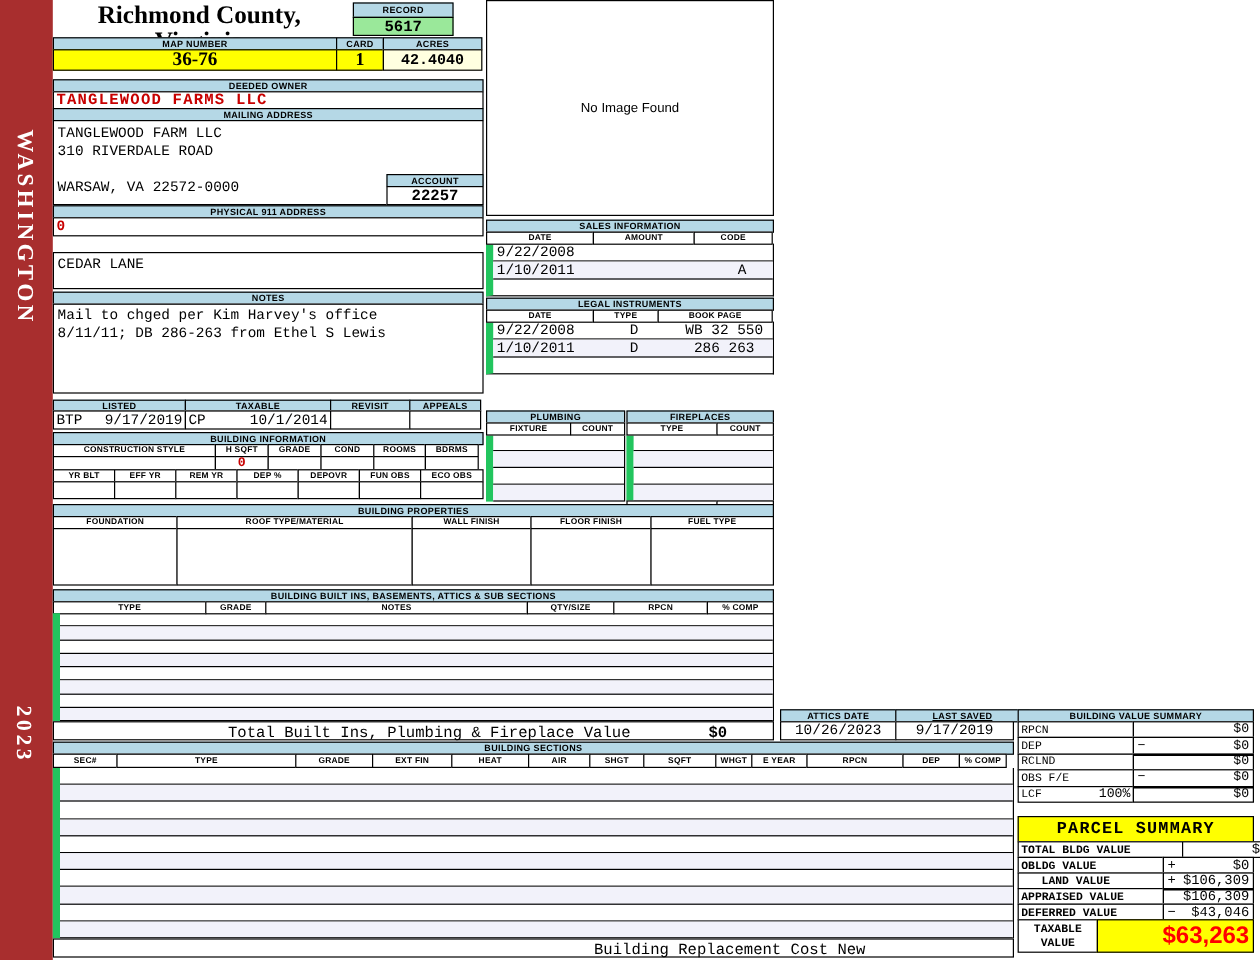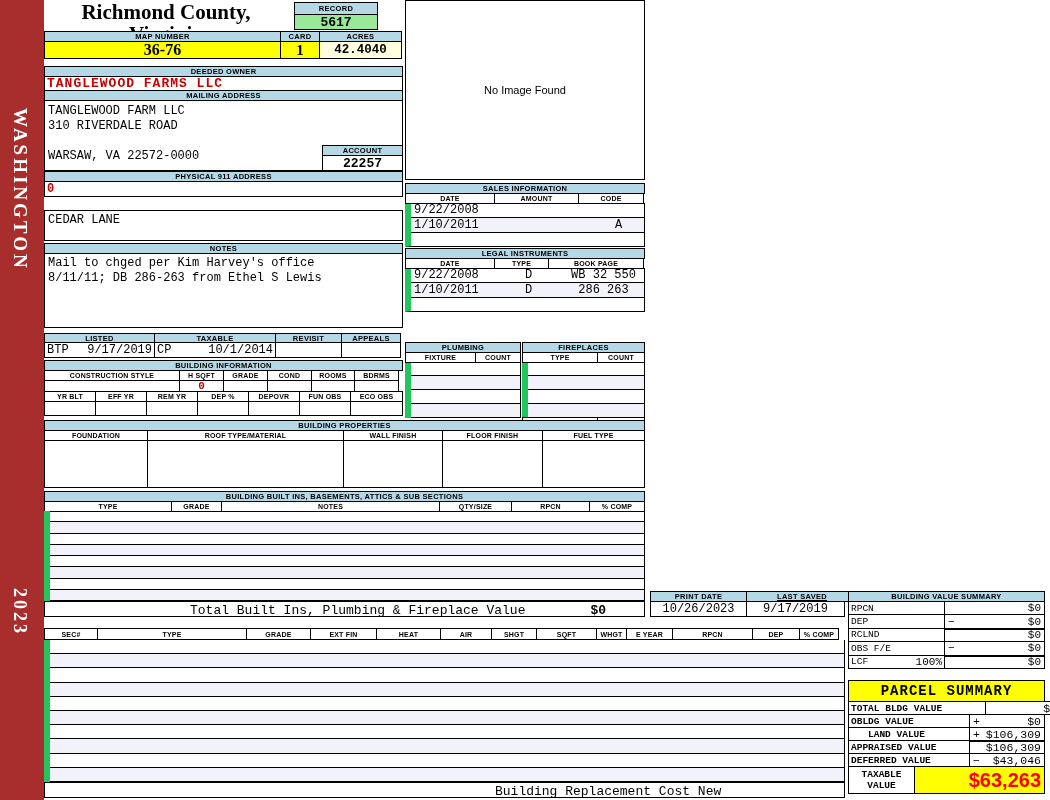--- a/index.html
+++ b/index.html
@@ -278,21 +278,21 @@
     <div style="height:11.25px;"></div>
     <div style="height:11.25px;"></div>
   </div>
   <div class="abs cell" style="left:44px;top:601px;width:601px;height:16px;">
     <span class="mono f13" style="position:absolute;left:145px;top:1px;">Total Built Ins, Plumbing &amp; Fireplace Value</span>
     <span class="mono f13 b" style="position:absolute;right:38px;top:1px;">$0</span>
   </div>
 
   <div class="abs" style="left:650px;top:591px;width:195px;">
     <div class="fr">
-      <div class="hdr" style="width:97px;height:11px;">PRINT DATE</div>
+      <div class="hdr" style="width:97px;height:11px;">ATTICS DATE</div>
       <div class="hdr" style="width:112px;height:11px;margin-left:-1px;text-decoration:underline;">LAST SAVED</div>
     </div>
     <div class="fr" style="margin-top:-1px;">
       <div class="cell c mono f12" style="width:97px;height:16px;">10/26/2023</div>
       <div class="cell c mono f12" style="width:99px;height:16px;margin-left:-1px;">9/17/2019</div>
     </div>
   </div>
 
   <div class="abs" style="left:848px;top:591px;width:197px;">
     <div class="hdr" style="height:11px;">BUILDING VALUE SUMMARY</div>
@@ -341,20 +341,21 @@
         <span>LCF</span>
         <span class="f11">100%</span>
       </div>
       <div class="cell between mono f11 thickt" style="width:101px;height:14.4px;padding:0 3px;margin-left:-1px;">
         <span></span>
         <span>$0</span>
       </div>
     </div>
   </div>
 
+  <div class="abs hdr" style="left:44px;top:618px;width:801px;height:11px;">BUILDING SECTIONS</div>
   <div class="abs fr" style="left:44px;top:628px;width:801px;">
     <div class="colhdr" style="width:54px;height:12px;">SEC#</div>
     <div class="colhdr" style="width:150px;height:12px;margin-left:-1px;">TYPE</div>
     <div class="colhdr" style="width:65px;height:12px;margin-left:-1px;">GRADE</div>
     <div class="colhdr" style="width:67px;height:12px;margin-left:-1px;">EXT FIN</div>
     <div class="colhdr" style="width:65px;height:12px;margin-left:-1px;">HEAT</div>
     <div class="colhdr" style="width:52px;height:12px;margin-left:-1px;">AIR</div>
     <div class="colhdr" style="width:46px;height:12px;margin-left:-1px;">SHGT</div>
     <div class="colhdr" style="width:61px;height:12px;margin-left:-1px;">SQFT</div>
     <div class="colhdr" style="width:31px;height:12px;margin-left:-1px;">WHGT</div>

